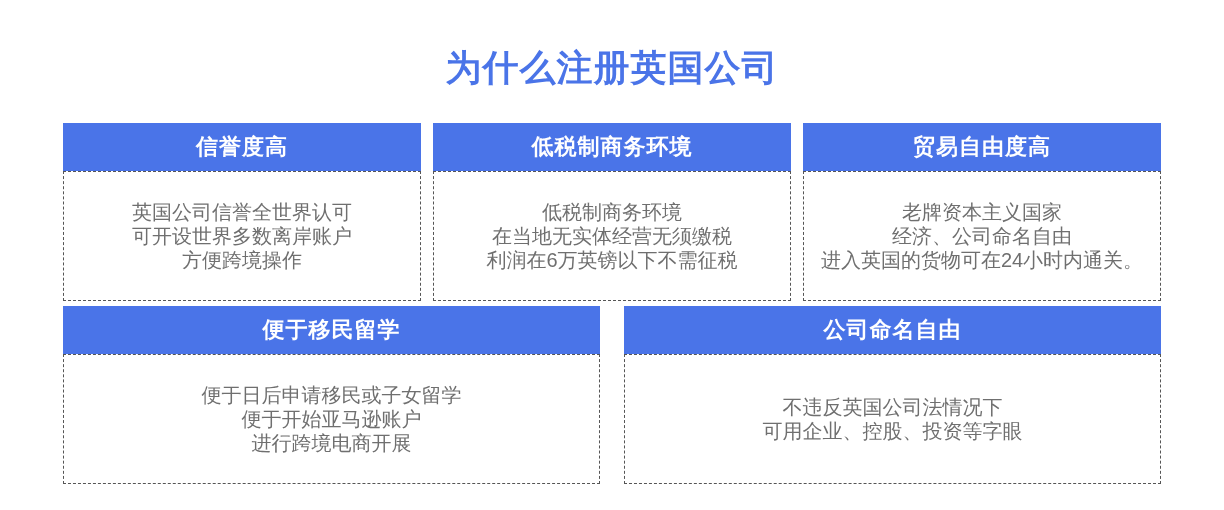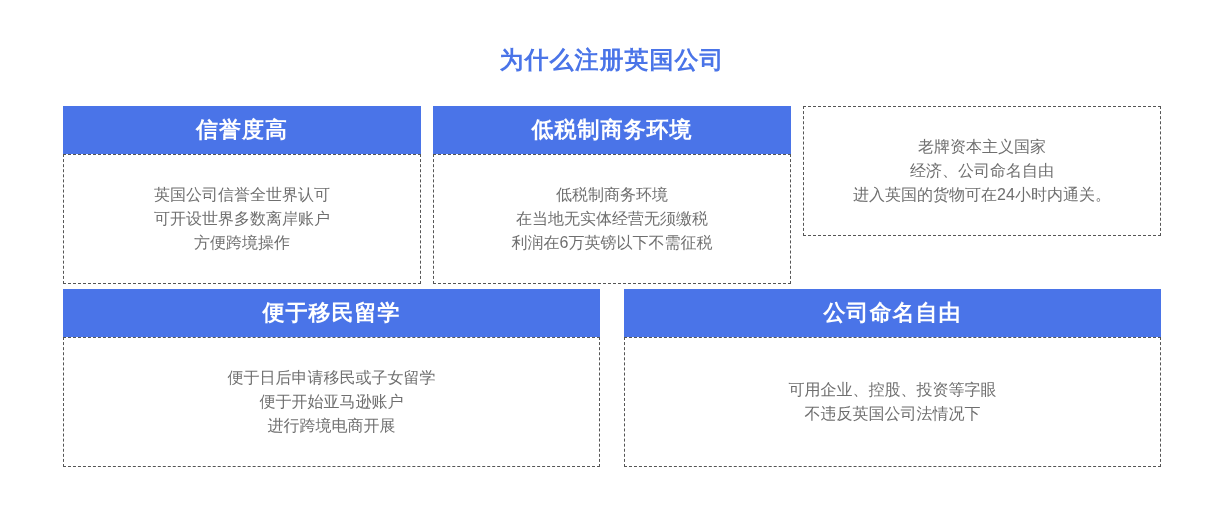--- a/index.html
+++ b/index.html
@@ -12,21 +12,21 @@
   body {
     width: 1224px;
     height: 510px;
     font-family: "Liberation Sans", "DejaVu Sans", sans-serif;
     overflow: hidden;
     position: relative;
   }
   .page-title {
     margin-top: 44px;
     text-align: center;
-    font-size: 24px;
+    font-size: 36px;
     font-weight: bold;
     color: var(--accent);
     letter-spacing: 1px;
   }
   .cards-wrap {
     padding: 0 63px;
   }
   .card-row {
     display: flex;
   }
@@ -51,21 +51,21 @@
   .card-body {
     height: 130px;
     border: 1px dashed var(--dash);
     border-top: 1px dashed var(--dash);
     display: flex;
     flex-direction: column;
     align-items: center;
     justify-content: center;
     text-align: center;
     color: var(--body-text);
-    font-size: 16px;
+    font-size: 20px;
     line-height: 24px;
   }
 </style>
 </head>
 <body>
 
 <h1 class="page-title">为什么注册英国公司</h1>
 
 <div class="cards-wrap">
 
@@ -83,20 +83,21 @@
     <div class="card">
       <div class="card-header">低税制商务环境</div>
       <div class="card-body">
         <div>低税制商务环境</div>
         <div>在当地无实体经营无须缴税</div>
         <div>利润在6万英镑以下不需征税</div>
       </div>
     </div>
 
     <div class="card">
+      <div class="card-header">贸易自由度高</div>
       <div class="card-body">
         <div>老牌资本主义国家</div>
         <div>经济、公司命名自由</div>
         <div>进入英国的货物可在24小时内通关。</div>
       </div>
     </div>
 
   </div>
 
   <div class="card-row row-2">
@@ -106,20 +107,20 @@
       <div class="card-body">
         <div>便于日后申请移民或子女留学</div>
         <div>便于开始亚马逊账户</div>
         <div>进行跨境电商开展</div>
       </div>
     </div>
 
     <div class="card">
       <div class="card-header">公司命名自由</div>
       <div class="card-body">
+        <div>不违反英国公司法情况下</div>
         <div>可用企业、控股、投资等字眼</div>
-        <div>不违反英国公司法情况下</div>
       </div>
     </div>
 
   </div>
 
 </div>
 
 </body></html>

